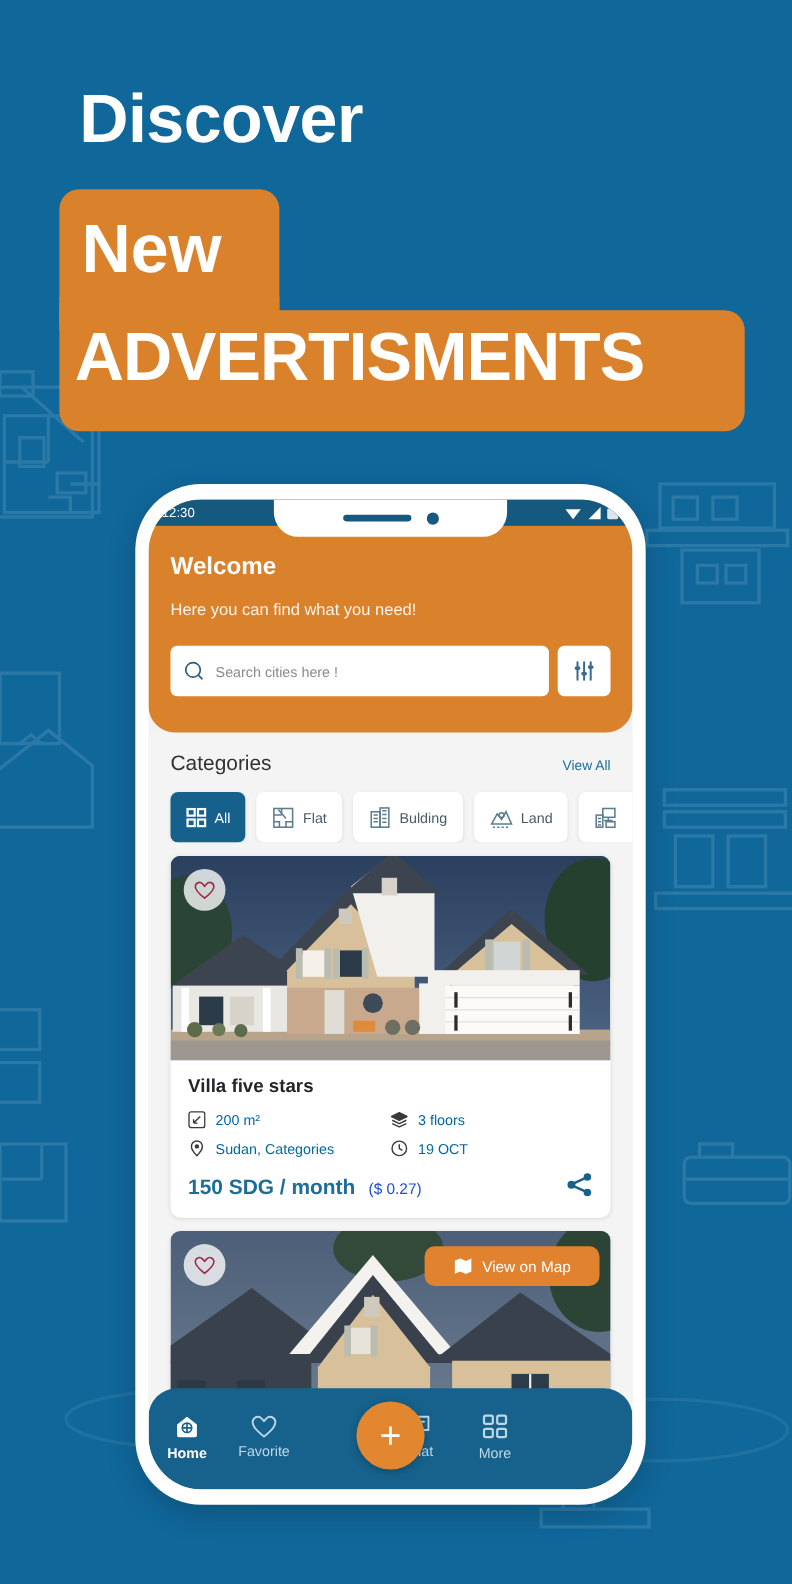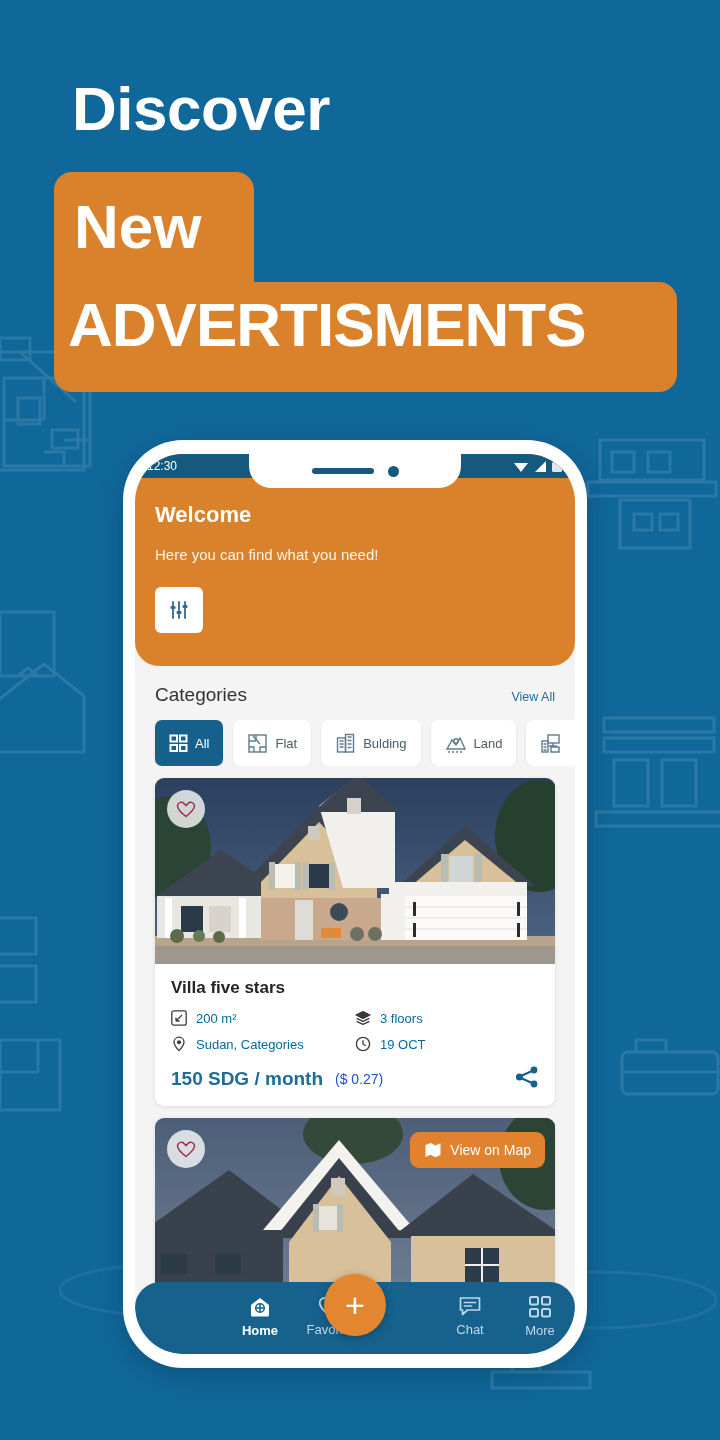--- a/index.html
+++ b/index.html
@@ -187,43 +187,43 @@
     background: rgba(255,255,255,0.78);
     display: flex; align-items: center; justify-content: center;
     z-index: 3;
   }
   .map-btn {
     position: absolute; right: 10px; top: 14px;
     background: #e0822e;
     border-radius: 9px;
     height: 36px;
     display: flex; align-items: center; gap: 8px;
-    padding: 0 14px;
+    padding: 0 26px;
     color: #ffffff; font-size: 14px;
     z-index: 3;
   }
   .card-body { padding: 14px 16px 14px 16px; }
   .card-title { font-size: 17px; font-weight: bold; color: #22262a; }
   .meta-grid {
     display: grid; grid-template-columns: 1fr 1fr;
     row-gap: 10px; margin-top: 12px;
   }
   .meta { display: flex; align-items: center; gap: 9px; color: #0369a1; font-size: 13px; }
   .price-row { display: flex; align-items: center; margin-top: 14px; gap: 12px; }
   .price { color: #1c6d98; font-size: 19px; font-weight: bold; }
   .price-sub { color: #1d4ed8; font-size: 14px; }
   .share { margin-left: auto; }
 
   
   .bottom-nav {
     position: absolute; left: 0; right: 0; bottom: 0;
-    height: 72px;
+    height: 92px;
     background: #16628d;
     border-radius: 26px 26px 48px 48px;
-    display: flex; align-items: center; justify-content: flex-end;
+    display: flex; align-items: center; justify-content: flex-start;
     z-index: 8;
     padding-bottom: 4px;
   }
   .nav-item {
     display: flex; flex-direction: column; align-items: center; gap: 4px;
     color: #bcd8e8; font-size: 13px;
     width: 70px;
   }
   .nav-item.active { color: #ffffff; font-weight: bold; }
   .fab {
@@ -338,20 +338,27 @@
     </div>
     <div class="notch">
       <span class="speaker"></span>
       <span class="cam"></span>
     </div>
 
     <div class="app-header">
       <div class="welcome">Welcome</div>
       <div class="subtitle">Here you can find what you need!</div>
       <div class="searchrow">
+        <div class="searchbox">
+          <svg width="19" height="19" viewBox="0 0 19 19">
+            <circle cx="8.5" cy="8" r="6.6" fill="none" stroke="#2c5f7d" stroke-width="1.5"></circle>
+            <path d="M13.4 12.8 L17 16.6" stroke="#2c5f7d" stroke-width="1.5" fill="none"></path>
+          </svg>
+          <span class="ph">Search cities here !</span>
+        </div>
         <div class="filter-btn">
           <svg width="22" height="22" viewBox="0 0 22 22">
             <g stroke="#35698d" stroke-width="1.8" fill="none" stroke-linecap="round">
               <path d="M5 3 V19 M11 3 V19 M17 3 V19"></path>
             </g>
             <g fill="#35698d">
               <rect x="2.5" y="7" width="5" height="3" rx="1.2"></rect>
               <rect x="8.5" y="12" width="5" height="3" rx="1.2"></rect>
               <rect x="14.5" y="6" width="5" height="3" rx="1.2"></rect>
             </g>

